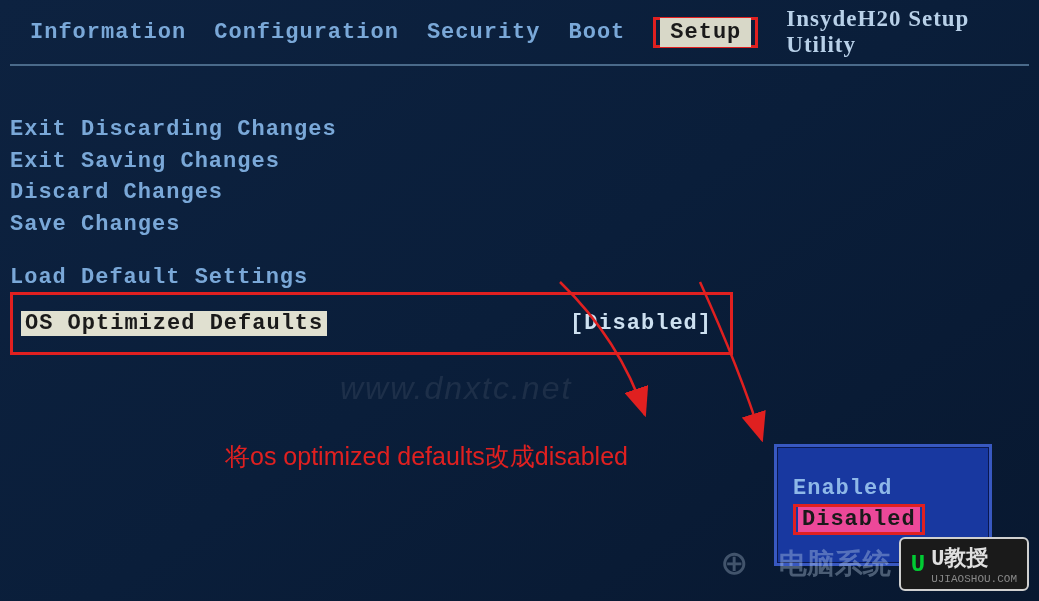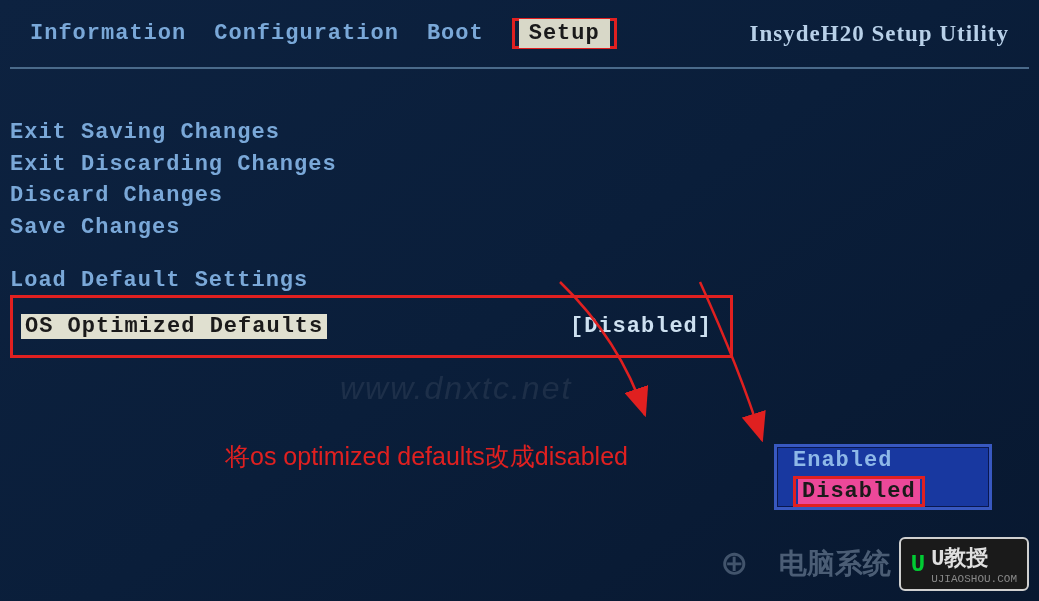--- a/index.html
+++ b/index.html
@@ -20,21 +20,21 @@
       top: 0;
       left: 0;
       width: 1039px;
       height: 601px;
       background: linear-gradient(145deg, #0d2240 0%, #0a1e3a 50%, #081830 100%);
       padding: 0;
     }
     .menu-bar {
       display: flex;
       align-items: center;
-      padding: 18px 30px;
+      padding: 6px 30px;
       gap: 28px;
       color: #8eb8e8;
       font-size: 22px;
       font-weight: bold;
       letter-spacing: 1px;
     }
     .menu-item {
       color: #7aa8d8;
     }
     .menu-item.active {
@@ -113,21 +113,21 @@
       height: 601px;
       pointer-events: none;
     }
     .popup-box {
       position: absolute;
       right: 47px;
       top: 444px;
       width: 218px;
       background: #1838a0;
       border: 3px solid #3858c0;
-      padding: 0 16px;
+      padding: 28px 16px;
       box-shadow: inset 0 0 0 1px #0a1850;
     }
     .popup-option {
       color: #8eb8e8;
       font-size: 22px;
       font-weight: bold;
       letter-spacing: 1px;
       padding: 1px 0;
     }
     .popup-option.selected {
@@ -197,32 +197,33 @@
     }
   </style>
 </head>
 <body>
 
 <div class="bios-screen">
 
   <div class="menu-bar">
     <span class="menu-item">Information</span>
     <span class="menu-item">Configuration</span>
+    <span class="menu-item">Security</span>
     <span class="menu-item">Boot</span>
     <span class="exit-highlight">
       <span class="menu-item active">Setup</span>
     </span>
     <span class="utility-title">InsydeH20 Setup Utility</span>
   </div>
 
   <div class="divider"></div>
 
   <div class="content">
+    <div class="option-line">Exit Discarding Changes</div>
     <div class="option-line">Exit Saving Changes</div>
-    <div class="option-line">Exit Discarding Changes</div>
     <div class="option-line">Discard Changes</div>
     <div class="option-line">Save Changes</div>
 
     <div class="spacer"></div>
 
     <div class="option-line">Load Default Settings</div>
 
     <div class="os-defaults-box">
       <span class="os-defaults-label">OS Optimized Defaults</span>
       <span class="os-defaults-value">[Disabled]</span>

